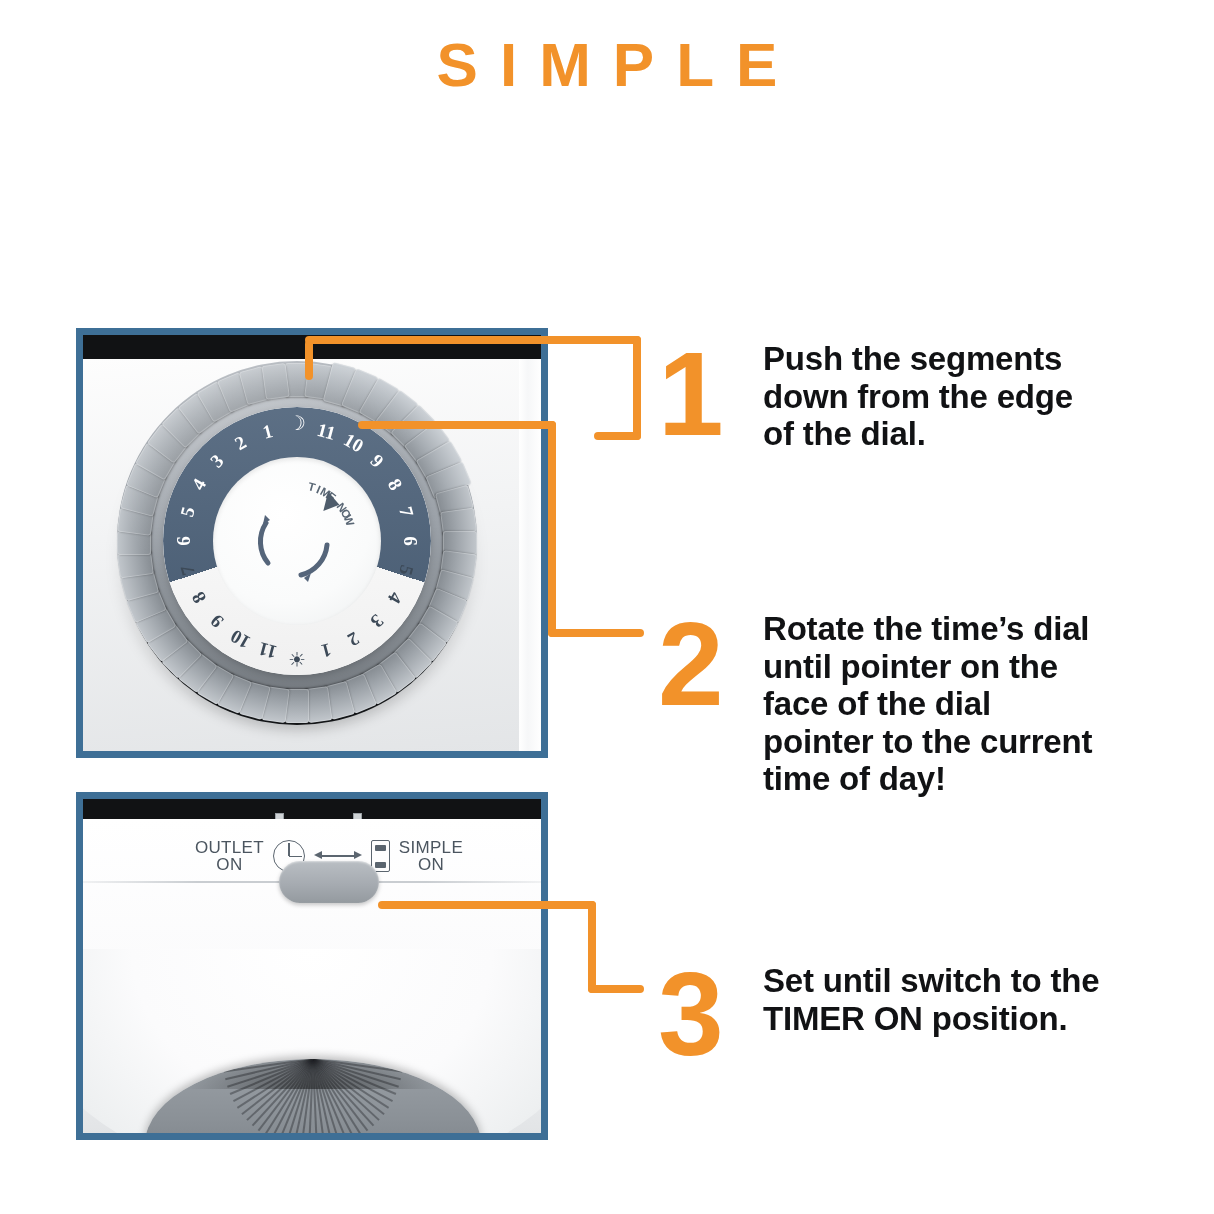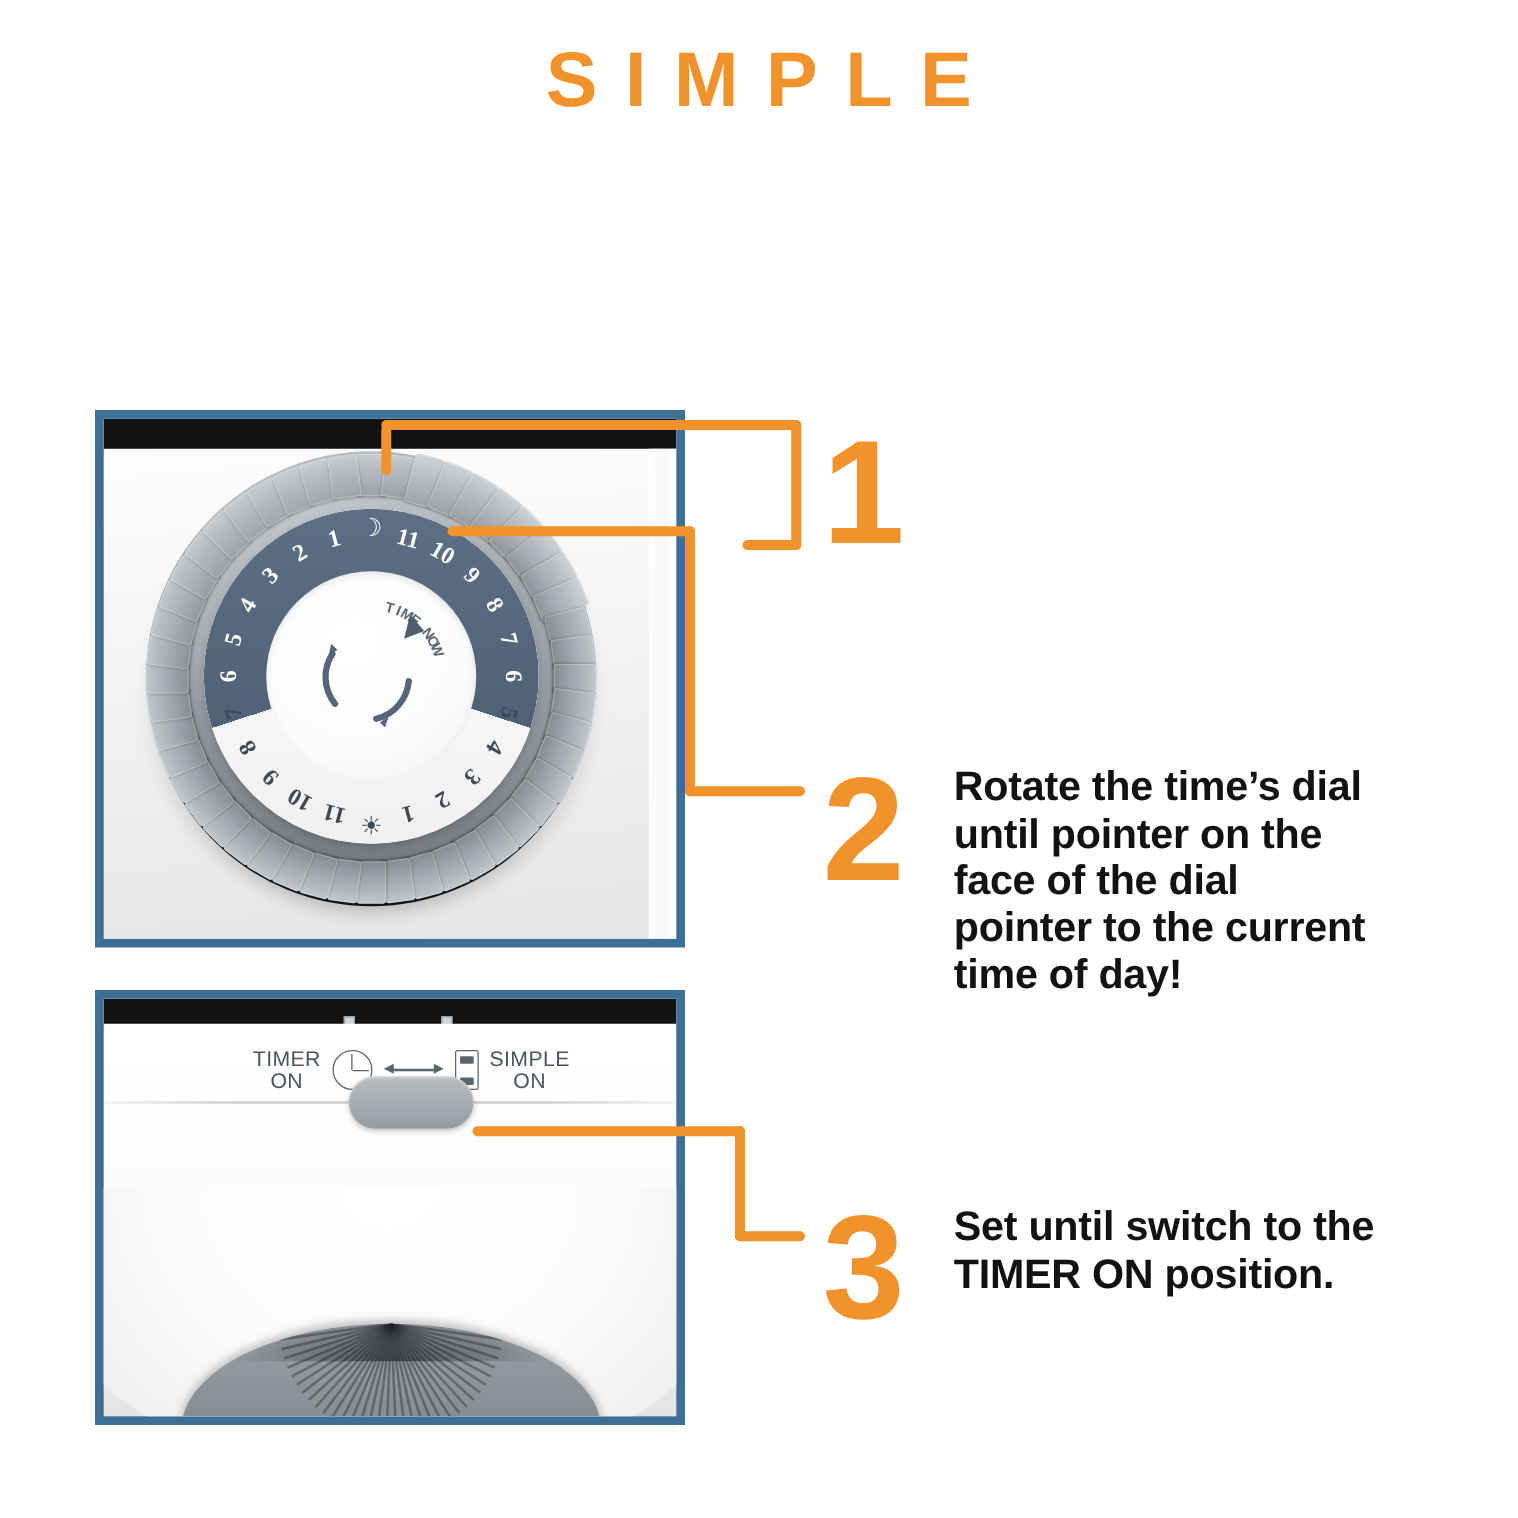--- a/index.html
+++ b/index.html
@@ -430,21 +430,21 @@
 
   <div class="photo-frame" id="photo2">
     <div class="photo-inner">
       <div class="dev-topstrip b2"></div>
       <div class="prong" style="left:192px;"></div>
       <div class="prong" style="left:270px;"></div>
       <div class="dev-body-2"></div>
 
       <div class="sw-labels">
         <div class="sw-lab-txt">
-          <b>TIMER</b>
+          <b>OUTLET</b>
           <b>ON</b>
         </div>
         <div class="pie-icon">
             <span class="pie-fill"></span>
           </div>
         <div class="arrow-icon">
           <span class="ah l"></span>
           <span class="bar"></span>
           <span class="ah r"></span>
         </div>
@@ -512,20 +512,21 @@
 
   <div class="conn" style="left:358px;top:421px;width:198px;height:8px;"></div>
   <div class="conn" style="left:548px;top:421px;width:8px;height:216px;"></div>
   <div class="conn" style="left:548px;top:629px;width:96px;height:8px;"></div>
 
   <div class="conn" style="left:378px;top:901px;width:218px;height:8px;"></div>
   <div class="conn" style="left:588px;top:901px;width:8px;height:92px;"></div>
   <div class="conn" style="left:588px;top:985px;width:56px;height:8px;"></div>
 
   <div class="step-num" id="step1num">1</div>
+  <div class="step-txt" id="step1txt">Push the segments down from the edge of the dial.</div>
 
   <div class="step-num" id="step2num">2</div>
   <div class="step-txt" id="step2txt">Rotate the time’s dial until pointer on the face of the dial pointer to the current time of day!</div>
 
   <div class="step-num" id="step3num">3</div>
   <div class="step-txt" id="step3txt">Set until switch to the TIMER ON position.</div>
 
 </div>
 
 </body></html>

